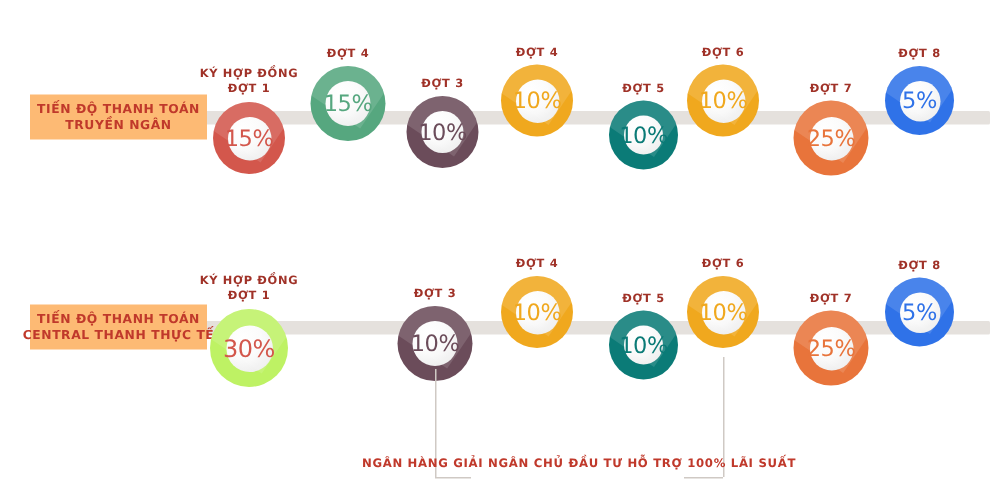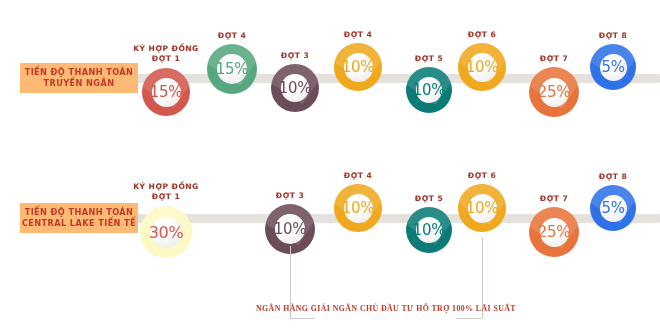--- a/index.html
+++ b/index.html
@@ -203,24 +203,24 @@
         <div class="pct" style="font-size: 15px; color: rgb(47, 114, 232);">5%</div>
       </div>
       <div class="node-label" style="left: 0px; top: -36px;"><span>ĐỢT 8</span></div>
     </div>
   </div>
 
 <div class="timeline row2">
   <div class="track" style="left:120px; top:54px; width:540px;"></div>
   <div class="caption" style="left:20px; top:43px; width:118px; height:30px;">
     <span class="caption-line">TIẾN ĐỘ THANH TOÁN</span>
-    <span class="caption-line">CENTRAL LAKE TIẾN TẾ</span>
+    <span class="caption-line">CENTRAL THANH THỰC TẾ</span>
   </div>
 <div class="node" style="left: 166px; top: 72px;">
-      <div class="ring" style="width: 52px; height: 52px; left: -26px; top: -26px; background: #fef9c3;">
+      <div class="ring" style="width: 52px; height: 52px; left: -26px; top: -26px; background: #bef264;">
         <div class="inner" style="width: 31px; height: 31px; left: 10.5px; top: 10.5px;"></div>
         <div class="sheen"></div>
         <div class="pct" style="font-size: 16px; color: rgb(211, 87, 76);">30%</div>
       </div>
       <div class="node-label" style="left: 0px; top: -50px;"><span>KÝ HỢP ĐỒNG</span><span class="l2">ĐỢT 1</span></div>
     </div>
     <div class="node" style="left: 290px; top: 69px;">
       <div class="ring" style="width: 50px; height: 50px; left: -25px; top: -25px; background: rgb(107, 76, 90);">
         <div class="inner" style="width: 30px; height: 30px; left: 10px; top: 10px;"></div>
         <div class="sheen"></div>
@@ -268,16 +268,16 @@
       </div>
       <div class="node-label" style="left: 0px; top: -36px;"><span>ĐỢT 8</span></div>
     </div>
   </div>
 
 <div class="bracket-line bracket-v" style="left:290px; top:246px; height:72px;"></div>
 <div class="bracket-line bracket-v" style="left:482px; top:238px; height:80px;"></div>
 <div class="bracket-line bracket-h" style="left:290px; top:318px; width:24px;"></div>
 <div class="bracket-line bracket-h" style="left:456px; top:318px; width:26px;"></div>
 
-<div class="annotation" style="left:386px; top:303px;font-family:Liberation Serif, serif;">
+<div class="annotation" style="left:386px; top:303px;">
   <span>NGÂN HÀNG GIẢI NGÂN</span>
   <span class="l2">CHỦ ĐẦU TƯ HỖ TRỢ 100% LÃI SUẤT</span>
 </div>
 
 </body></html>

